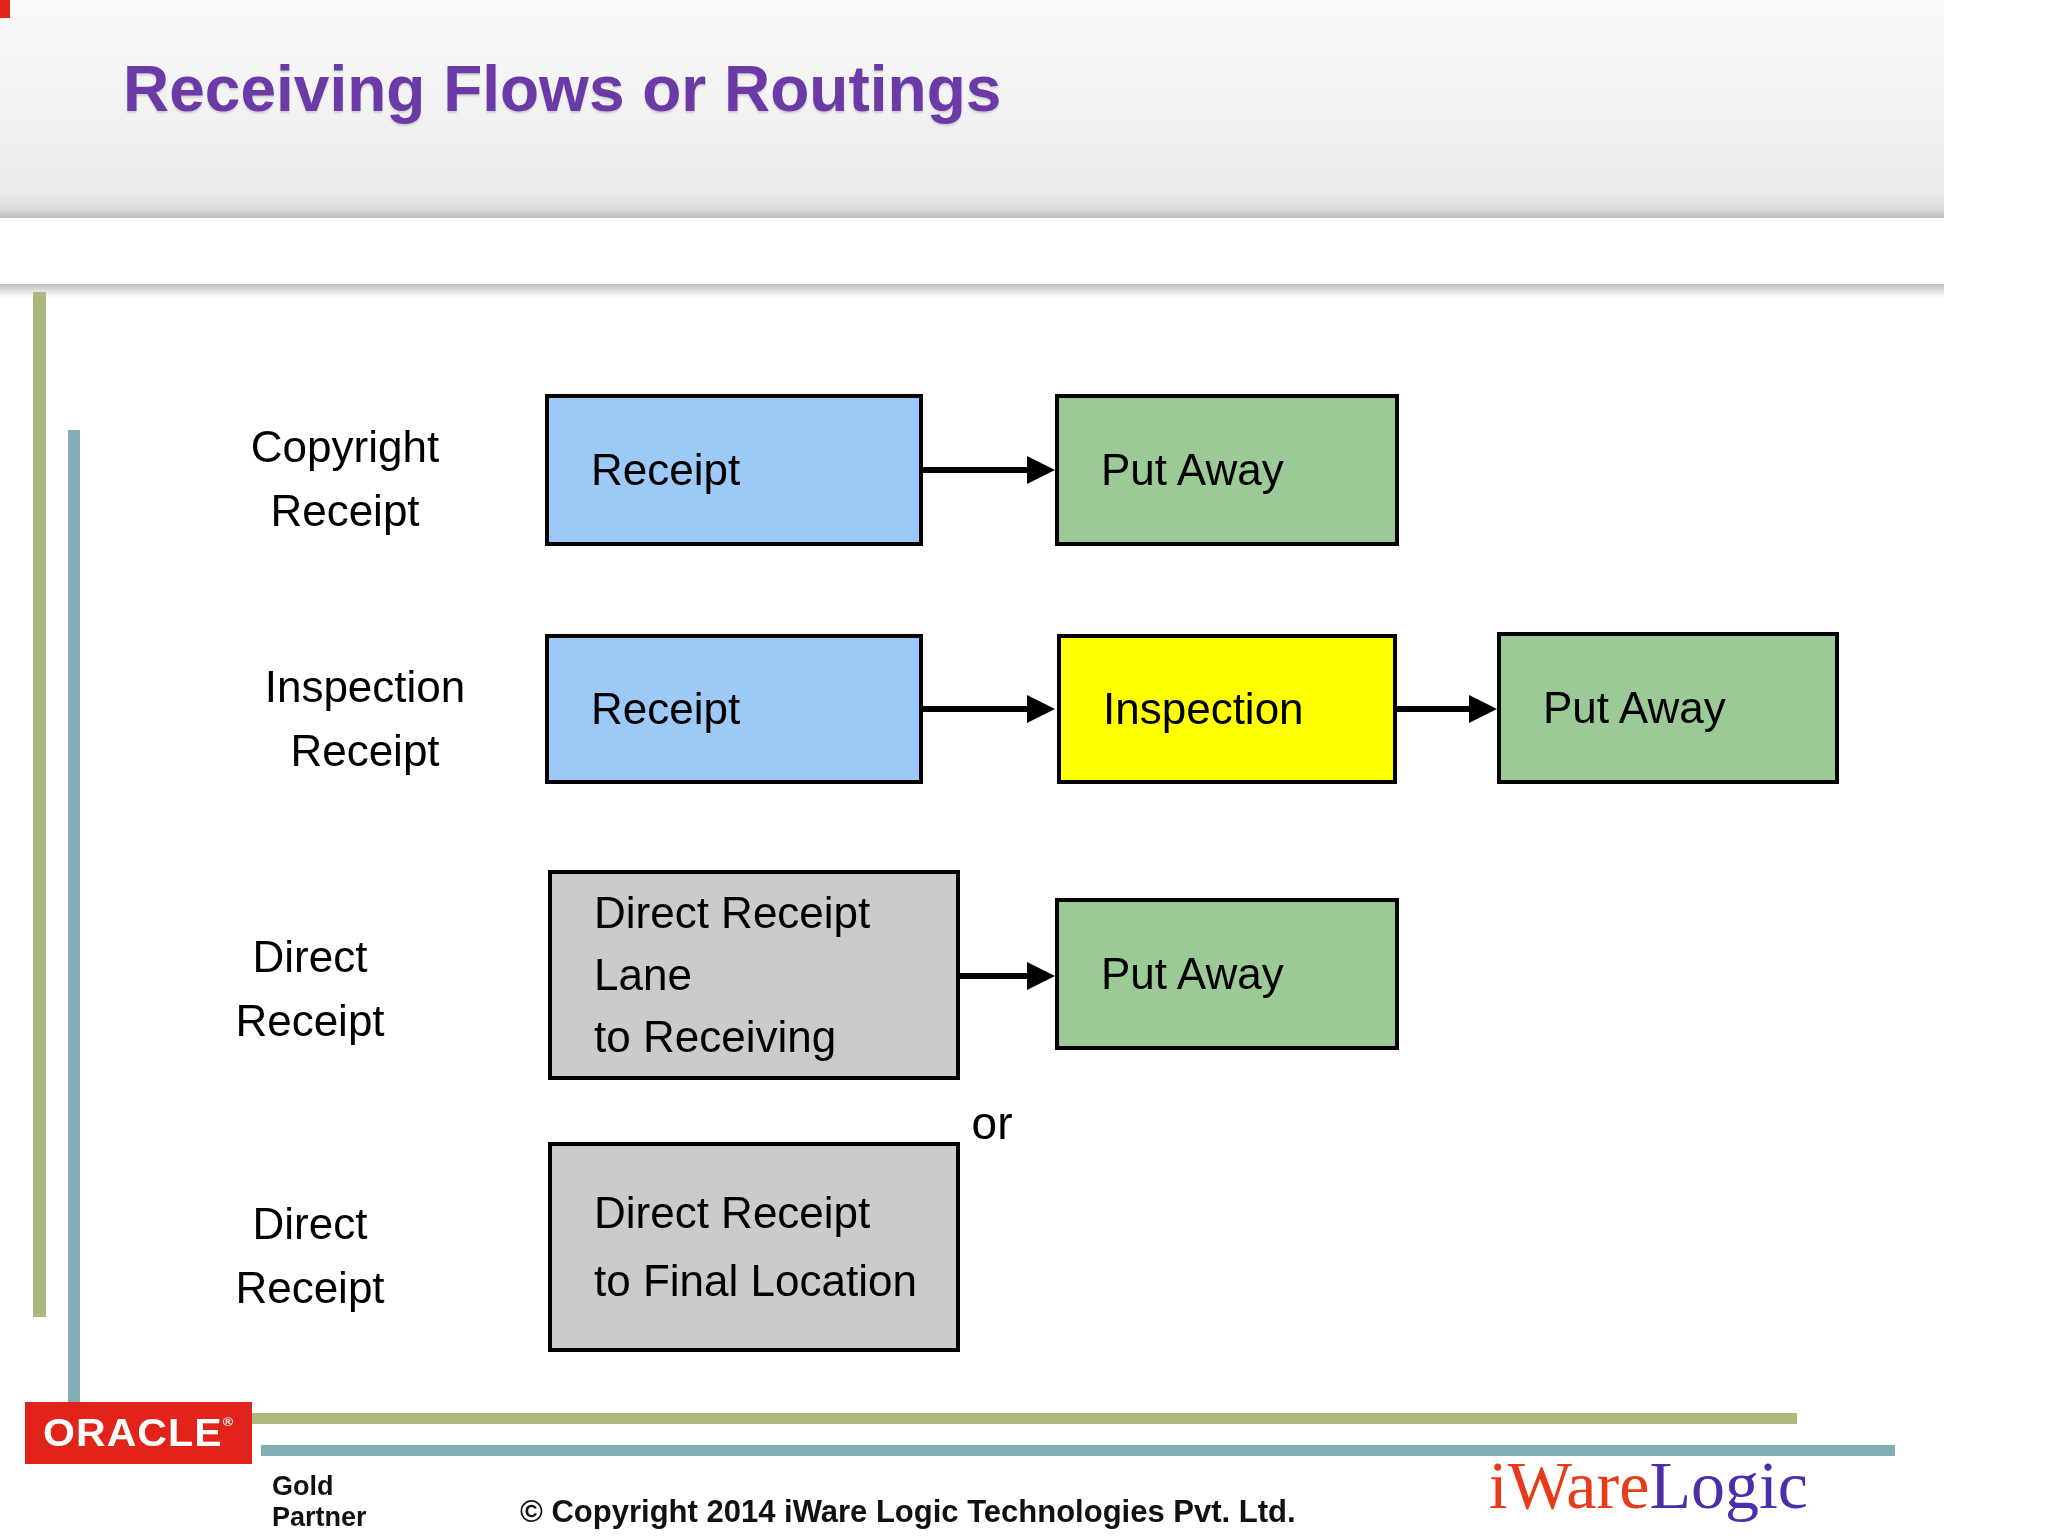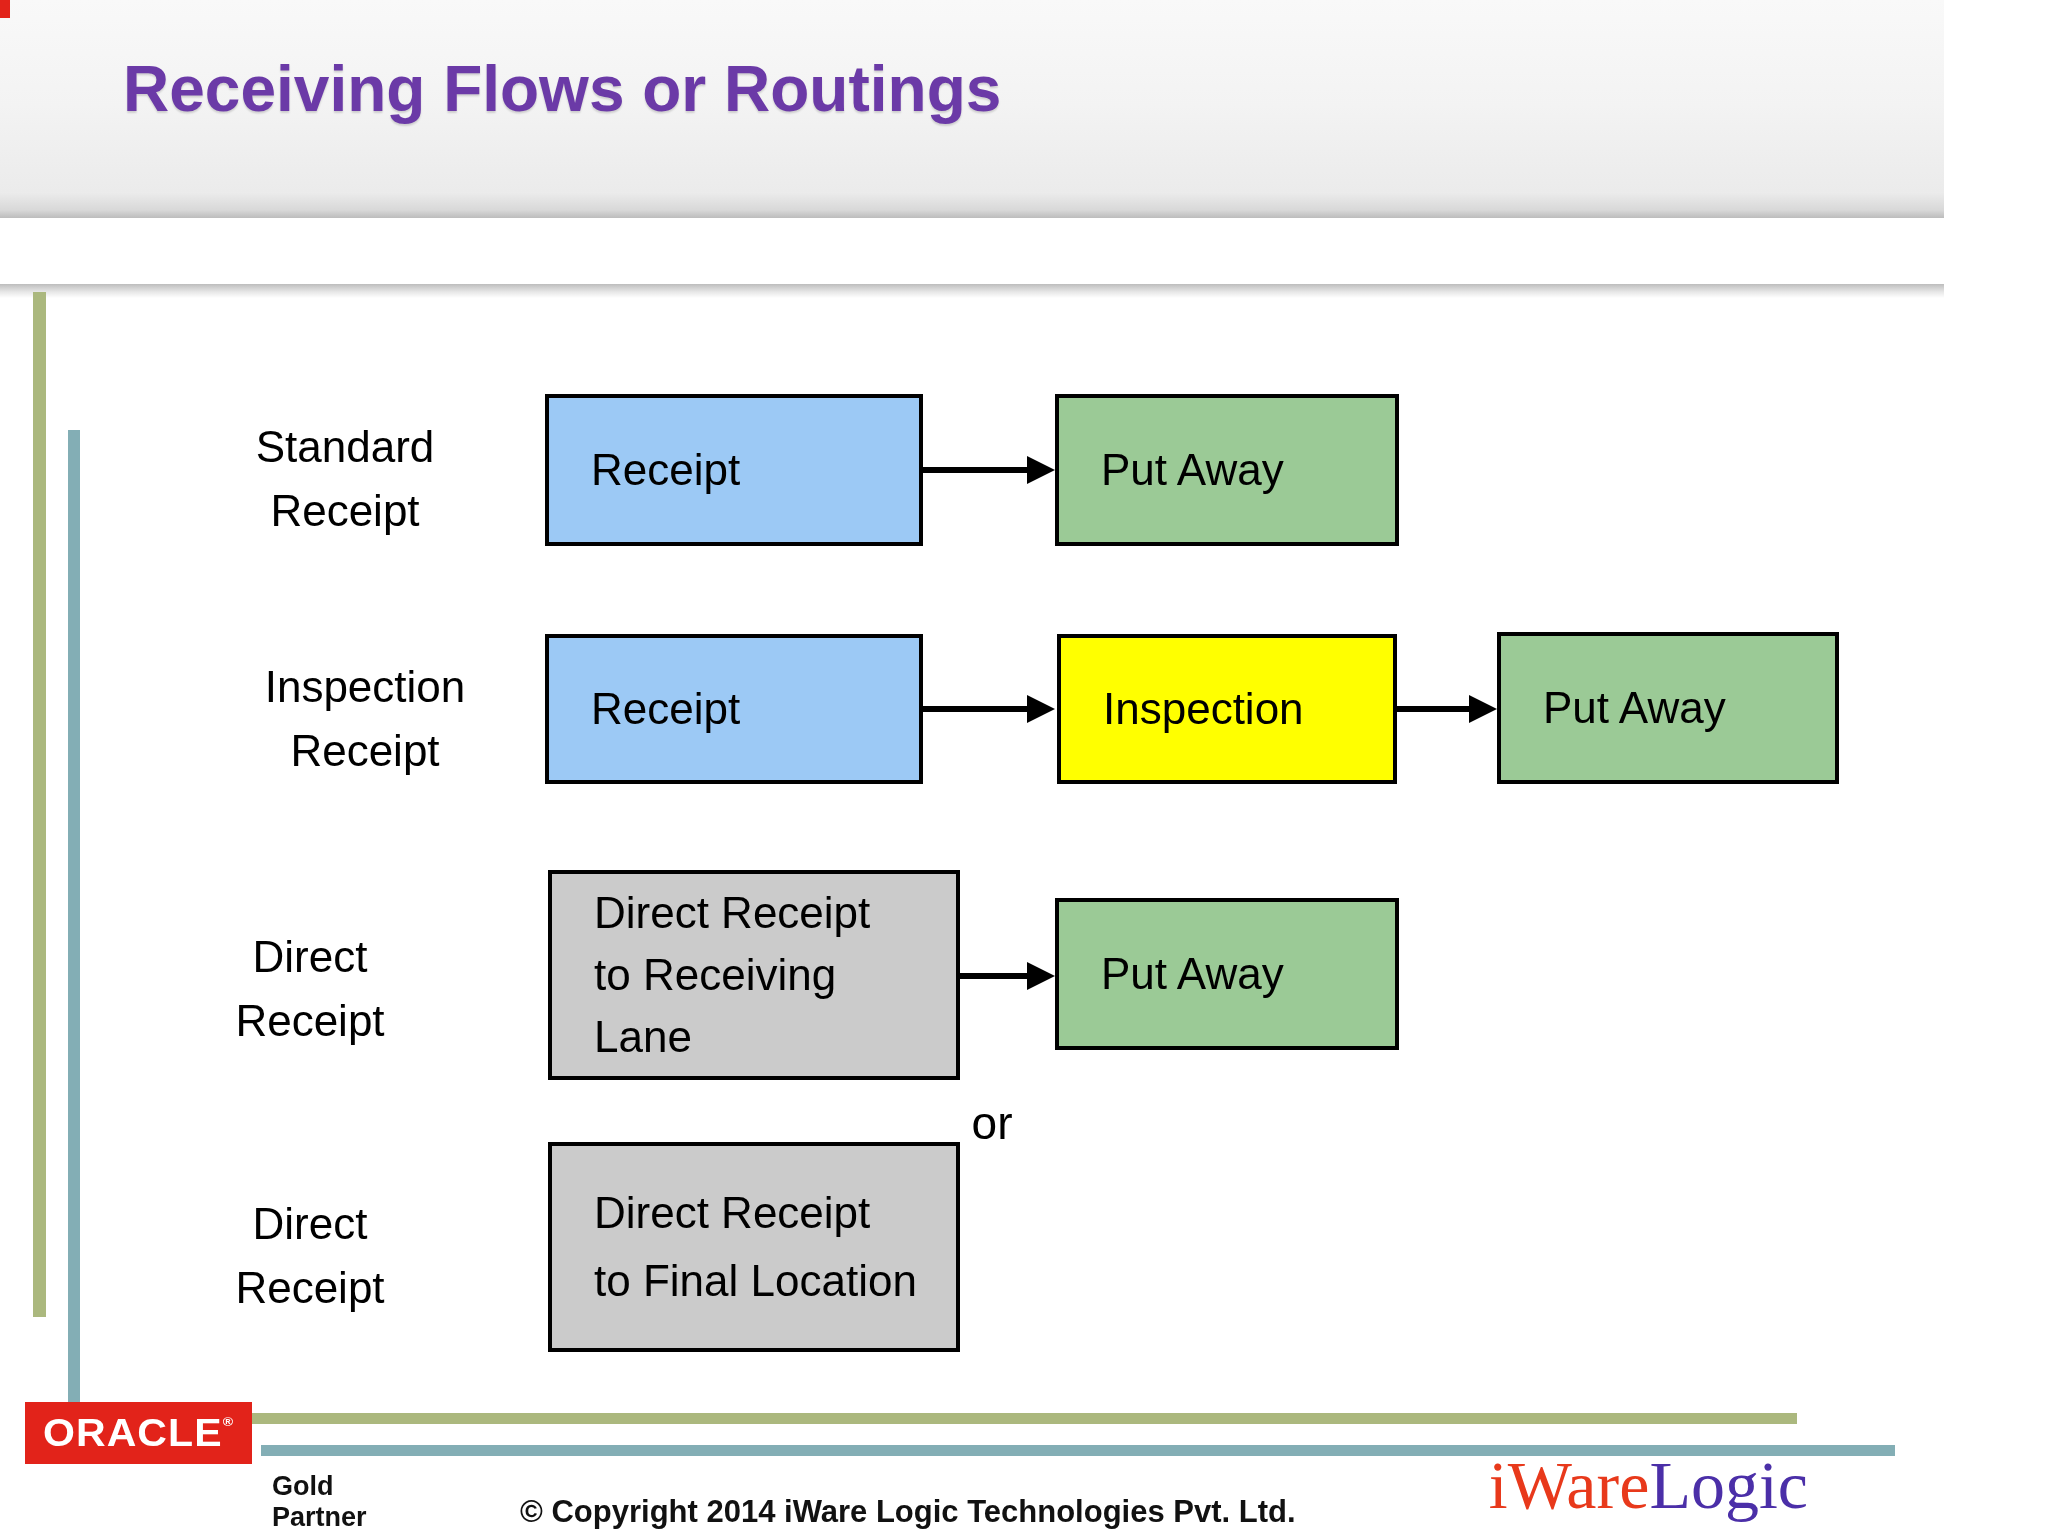--- a/index.html
+++ b/index.html
@@ -114,21 +114,21 @@
   <div class="corner-mark"></div>
   <div class="page-title">Receiving Flows or Routings</div>
   <div class="bevel-band"></div>
 
   <div class="logo-shadow"></div>
 
   <div class="vline olive" style="left:33px; top:292px; width:13px; height:1025px;"></div>
   <div class="vline teal" style="left:68px; top:430px; width:12px; height:1023px;"></div>
 
   <div class="row-label" style="left:175px; top:415px; width:340px;">
-    <div>Standard</div>
+    <div>Copyright</div>
     <div>Receipt</div>
   </div>
   <div class="box fill-blue" style="left:545px; top:394px; width:378px; height:152px;">
     <span class="ln">Receipt</span>
   </div>
   <div class="arrow" style="left:921px; top:456px; width:134px;">
     <div class="shaft"></div>
       <div class="head"></div>
   </div>
   <div class="box fill-green" style="left:1055px; top:394px; width:344px; height:152px;">
@@ -156,22 +156,22 @@
   <div class="box fill-green" style="left:1497px; top:632px; width:342px; height:152px;">
     <span class="ln">Put Away</span>
   </div>
 
   <div class="row-label" style="left:130px; top:925px; width:360px;">
     <div>Direct</div>
     <div>Receipt</div>
   </div>
   <div class="box fill-gray" style="left:548px; top:870px; width:412px; height:210px;">
     <span class="ln">Direct Receipt</span>
+    <span class="ln">Lane</span>
     <span class="ln">to Receiving</span>
-    <span class="ln">Lane</span>
   </div>
   <div class="arrow" style="left:958px; top:962px; width:97px;">
     <div class="shaft"></div>
       <div class="head"></div>
   </div>
   <div class="box fill-green" style="left:1055px; top:898px; width:344px; height:152px;">
     <span class="ln">Put Away</span>
   </div>
 
   <div class="or-label" style="left:952px; top:1096px; width:80px;">or</div>

